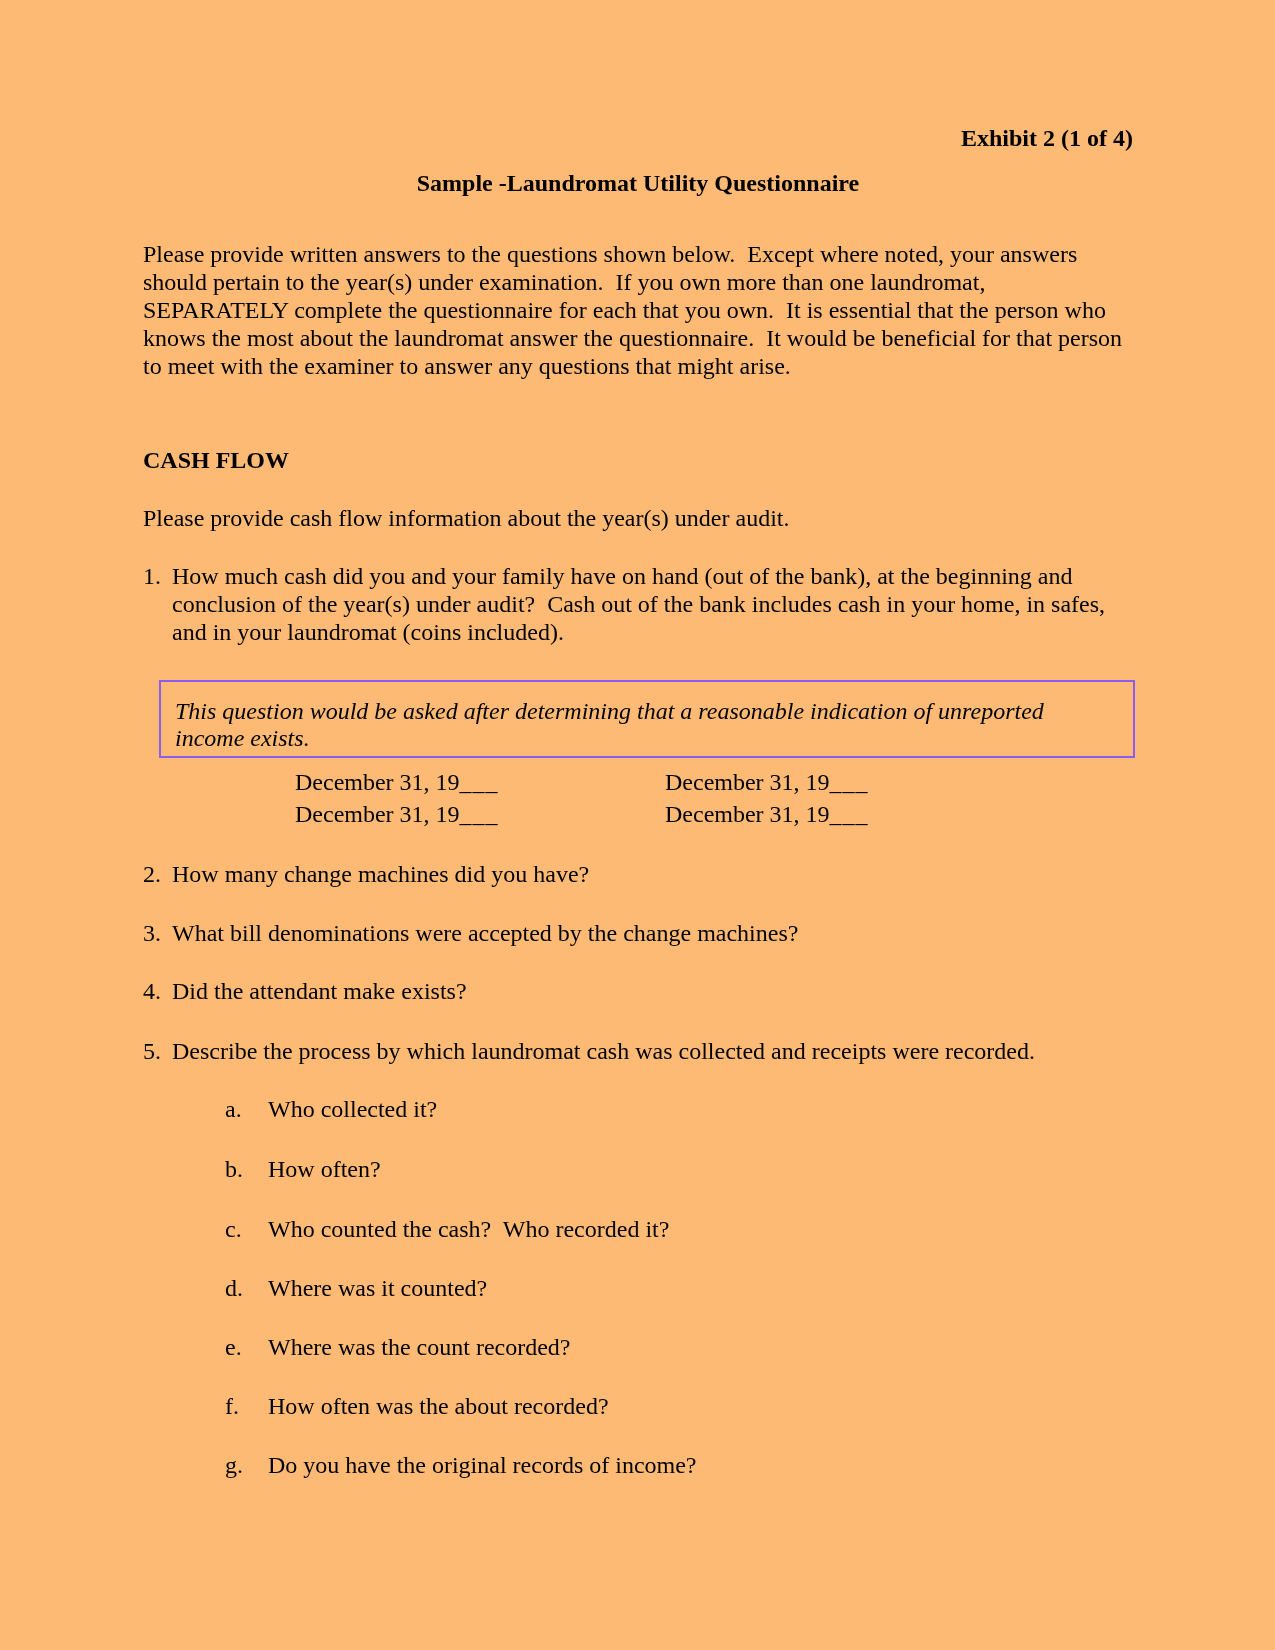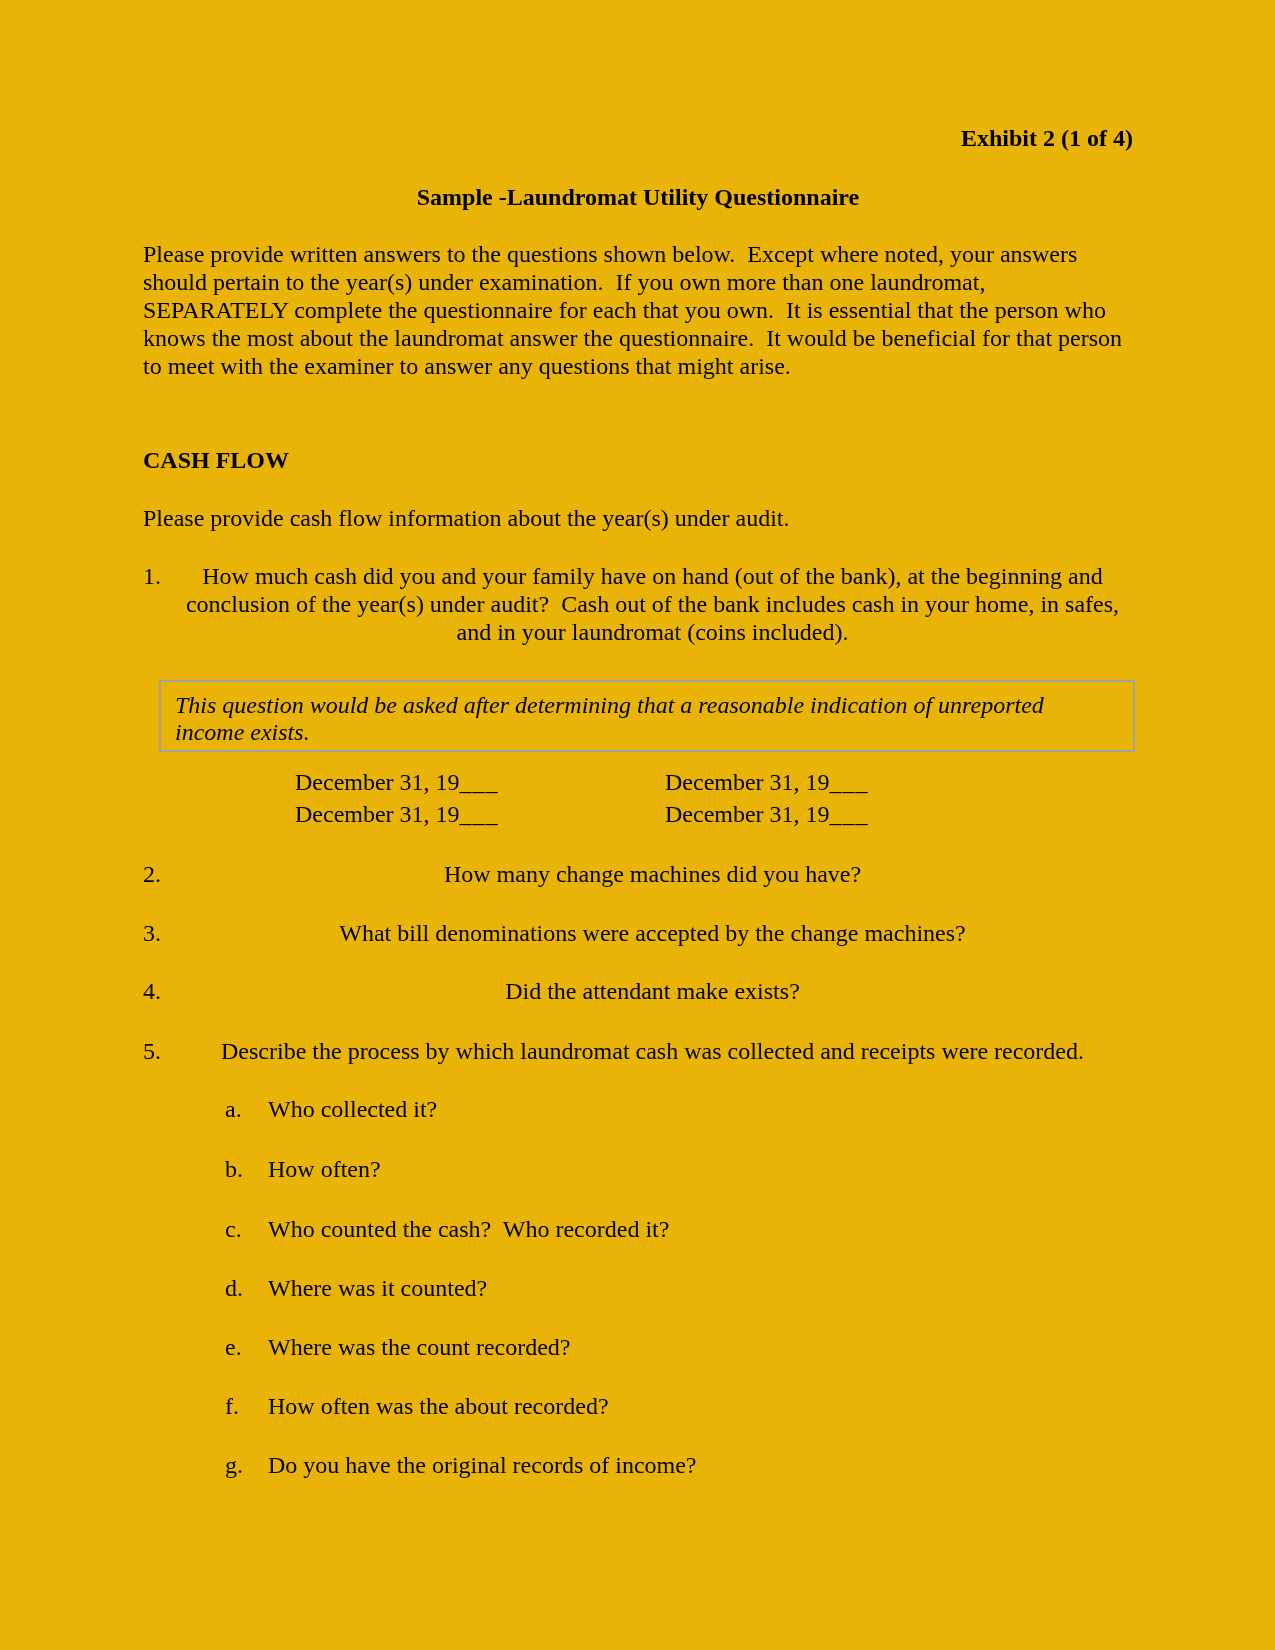--- a/index.html
+++ b/index.html
@@ -4,21 +4,21 @@
 <style>
   html, body {
     margin: 0;
     padding: 0;
     background: #e8e8e8;
   }
   .page {
     position: relative;
     width: 1275px;
     height: 1650px;
-    background: #eab308;
+    background: #fdba74;
     font-family: "Liberation Serif", "DejaVu Serif", serif;
     font-size: 24px;
     line-height: 28px;
     color: #000000;
     overflow: hidden;
   }
   .content {
     position: absolute;
     left: 143px;
     top: 0;
@@ -42,21 +42,20 @@
     display: flex;
     align-items: flex-start;
   }
   .qrow .num {
     flex: 0 0 29px;
     white-space: pre;
   }
   .qrow .qtext {
     flex: 1 1 auto;
     white-space: pre-wrap;
-    text-align: center;
   }
   .subrow {
     position: absolute;
     left: 82px;
     width: 870px;
     display: flex;
     align-items: flex-start;
   }
   .subrow .letter {
     flex: 0 0 43px;
@@ -64,22 +63,22 @@
   }
   .subrow .stext {
     flex: 1 1 auto;
     white-space: pre-wrap;
   }
 
   .notebox {
     position: absolute;
     left: 16px;
     width: 944px;
-    border: 2px solid #a3a3a3;
-    padding: 10px 14px 4px 14px;
+    border: 2px solid #8b5cf6;
+    padding: 16px 14px 4px 14px;
     font-style: italic;
     line-height: 27px;
     white-space: pre-wrap;
   }
 
   .dategrid {
     position: absolute;
     left: 152px;
     width: 760px;
     display: grid;
@@ -91,21 +90,21 @@
   .datefield .blank { letter-spacing: 1px; }
 </style>
 </head>
 <body>
 
 <div class="page">
   <div class="content">
 
     <div class="block right bold" style="top:124px">Exhibit 2 (1 of 4)</div>
 
-    <div class="block center bold" style="top:183px">Sample -Laundromat Utility Questionnaire</div>
+    <div class="block center bold" style="top:169px">Sample -Laundromat Utility Questionnaire</div>
 
     <div class="block" style="top:240px">Please provide written answers to the questions shown below.  Except where noted, your answers should pertain to the year(s) under examination.  If you own more than one laundromat, SEPARATELY complete the questionnaire for each that you own.  It is essential that the person who knows the most about the laundromat answer the questionnaire.  It would be beneficial for that person to meet with the examiner to answer any questions that might arise.</div>
 
     <div class="block bold" style="top:446px">CASH FLOW</div>
 
     <div class="block" style="top:504px">Please provide cash flow information about the year(s) under audit.</div>
 
     <div class="qrow" style="top:562px">
       <span class="num">1.</span>
       <div class="qtext">How much cash did you and your family have on hand (out of the bank), at the beginning and conclusion of the year(s) under audit?  Cash out of the bank includes cash in your home, in safes, and in your laundromat (coins included).</div>

